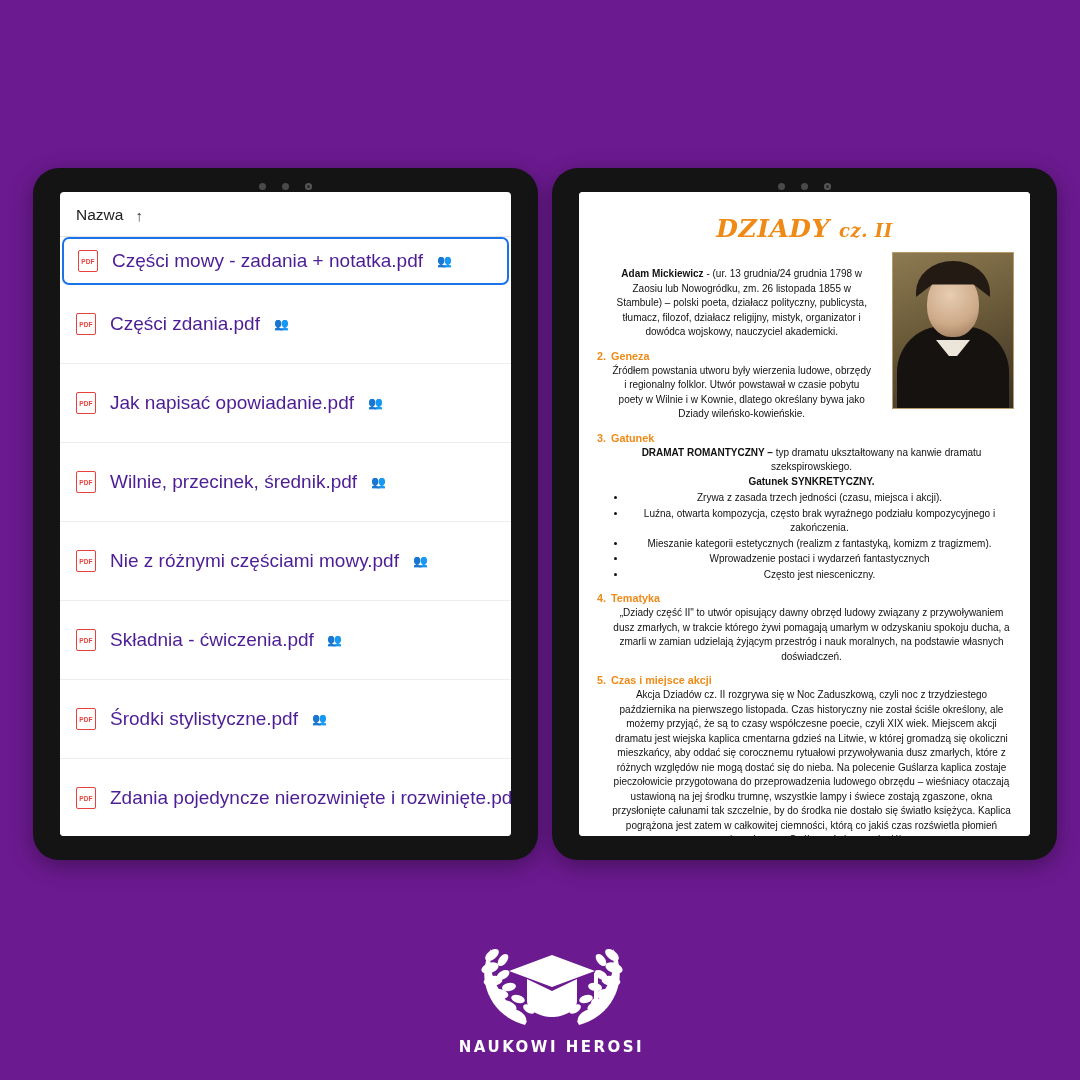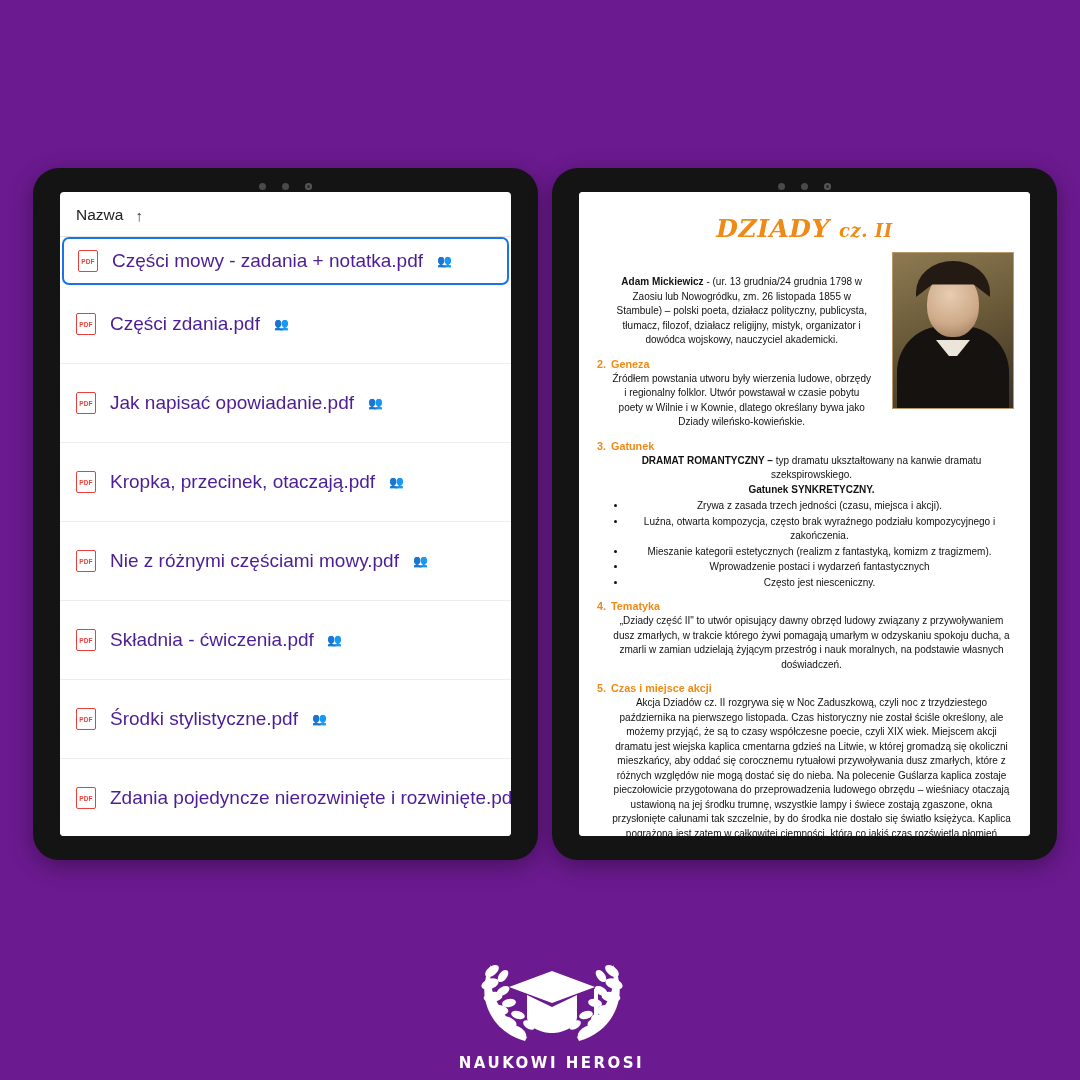--- a/index.html
+++ b/index.html
@@ -135,21 +135,21 @@
     overflow: hidden;
   }
   .doc-title {
     text-align: center;
     color: #ef8a17;
     font-family: "DejaVu Serif", serif;
     font-style: italic;
     font-weight: bold;
     font-size: 25px;
     letter-spacing: 0.5px;
-    margin: 6px 0 32px 0;
+    margin: 6px 0 24px 0;
   }
   .doc-title .small {
     font-size: 18px;
   }
   .sec {
     margin-bottom: 10px;
     position: relative;
   }
   .sec-head {
     color: #ef8a17;
@@ -232,21 +232,21 @@
   
   .narrow {
     width: 63%;
   }
 
   
   .logo-wrap {
     position: absolute;
     left: 0;
     right: 0;
-    bottom: 8px;
+    bottom: 24px;
     display: flex;
     flex-direction: column;
     align-items: center;
     gap: 4px;
     padding-left: 23px;
   }
   .logo-mark {
     position: relative;
     width: 170px;
     height: 105px;
@@ -288,21 +288,21 @@
             <span class="file-name">Części zdania.pdf</span>
             <span class="share-icon">👥</span>
           </div>
           <div class="file-row">
             <span class="pdf-icon">PDF</span>
             <span class="file-name">Jak napisać opowiadanie.pdf</span>
             <span class="share-icon">👥</span>
           </div>
           <div class="file-row">
             <span class="pdf-icon">PDF</span>
-            <span class="file-name">Kropka, przecinek, otaczają.pdf</span>
+            <span class="file-name">Wilnie, przecinek, średnik.pdf</span>
             <span class="share-icon">👥</span>
           </div>
           <div class="file-row">
             <span class="pdf-icon">PDF</span>
             <span class="file-name">Nie z różnymi częściami mowy.pdf</span>
             <span class="share-icon">👥</span>
           </div>
           <div class="file-row">
             <span class="pdf-icon">PDF</span>
             <span class="file-name">Składnia - ćwiczenia.pdf</span>

